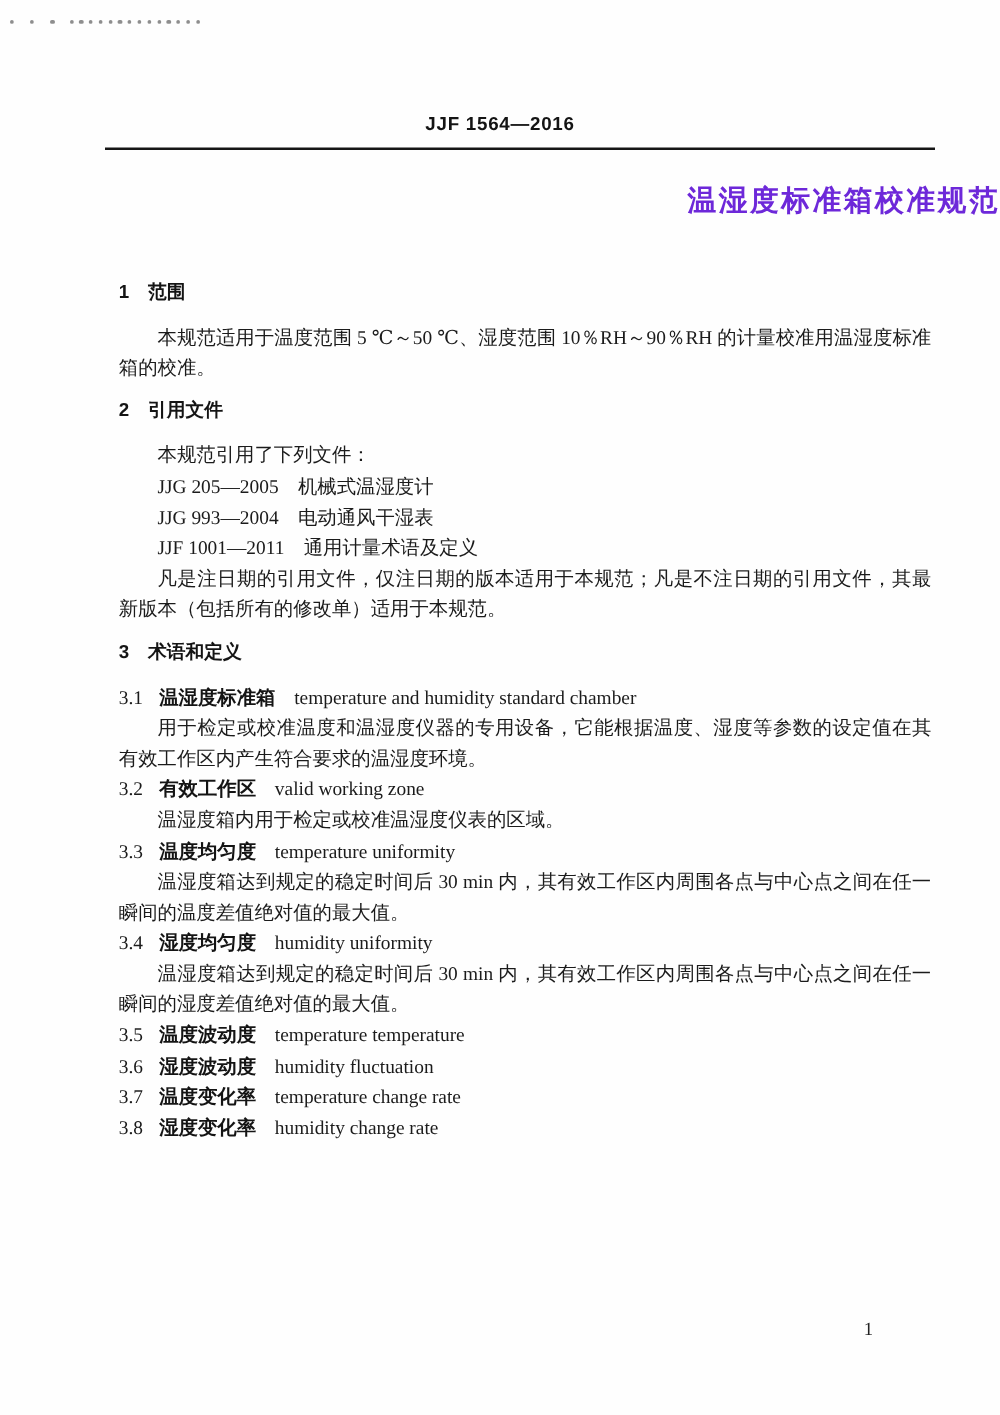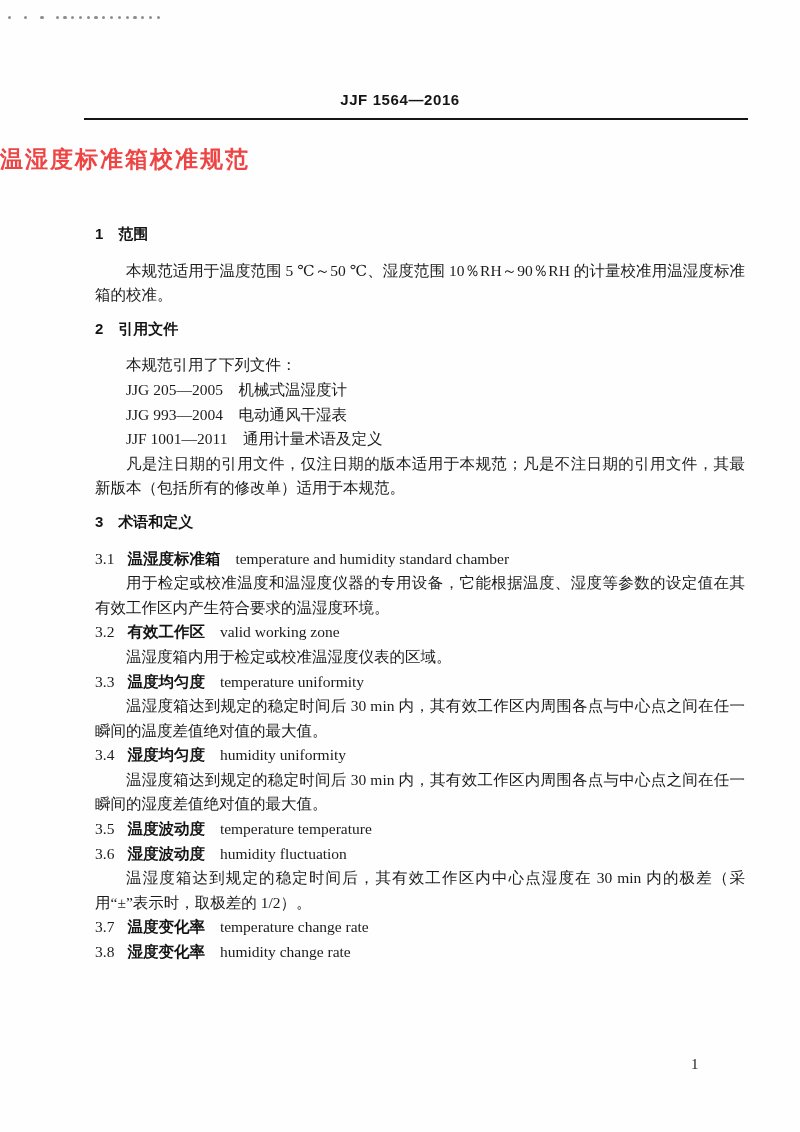--- a/index.html
+++ b/index.html
@@ -33,27 +33,27 @@
   .header-rule {
     margin-top:9px;
     margin-left:84px;
     width:664px;
     height:2.4px;
     background:#161616;
   }
 
   .doc-title {
     margin:26px 0 0 0;
-    text-align:left;
-    font-family:Liberation Mono, monospace;
+    text-align:right;
+    font-family:Liberation Serif, serif;
     font-weight:700;
     font-size:23px;
     letter-spacing:2px;
     line-height:30px;
-    color:#ef4444;
+    color:#6d28d9;
   }
 
   .doc-body {
     position:absolute;
     top:222px; left:95px;
     width:650px;
     font-size:15.5px;
     line-height:24.6px;
     text-align:left;
   }
@@ -136,20 +136,19 @@
       <div class="term"><span class="term-num">3.1</span><span class="term-zh">温湿度标准箱</span><span class="term-en">temperature and humidity standard chamber</span></div>
       <p class="para">用于检定或校准温度和温湿度仪器的专用设备，它能根据温度、湿度等参数的设定值在其有效工作区内产生符合要求的温湿度环境。</p>
       <div class="term"><span class="term-num">3.2</span><span class="term-zh">有效工作区</span><span class="term-en">valid working zone</span></div>
       <p class="para">温湿度箱内用于检定或校准温湿度仪表的区域。</p>
       <div class="term"><span class="term-num">3.3</span><span class="term-zh">温度均匀度</span><span class="term-en">temperature uniformity</span></div>
       <p class="para">温湿度箱达到规定的稳定时间后 30 min 内，其有效工作区内周围各点与中心点之间在任一瞬间的温度差值绝对值的最大值。</p>
       <div class="term"><span class="term-num">3.4</span><span class="term-zh">湿度均匀度</span><span class="term-en">humidity uniformity</span></div>
       <p class="para">温湿度箱达到规定的稳定时间后 30 min 内，其有效工作区内周围各点与中心点之间在任一瞬间的湿度差值绝对值的最大值。</p>
       <div class="term"><span class="term-num">3.5</span><span class="term-zh">温度波动度</span><span class="term-en">temperature temperature</span></div>
       <div class="term"><span class="term-num">3.6</span><span class="term-zh">湿度波动度</span><span class="term-en">humidity fluctuation</span></div>
-      <p class="para">温湿度箱达到规定的稳定时间后，其有效工作区内中心点湿度在 30 min 内的极差（采用“±”表示时，取极差的 1/2）。</p>
       <div class="term"><span class="term-num">3.7</span><span class="term-zh">温度变化率</span><span class="term-en">temperature change rate</span></div>
       <div class="term"><span class="term-num">3.8</span><span class="term-zh">湿度变化率</span><span class="term-en">humidity change rate</span></div>
     </div>
 
   <div class="page-number">1</div>
 
 </div>
 
 </body></html>

